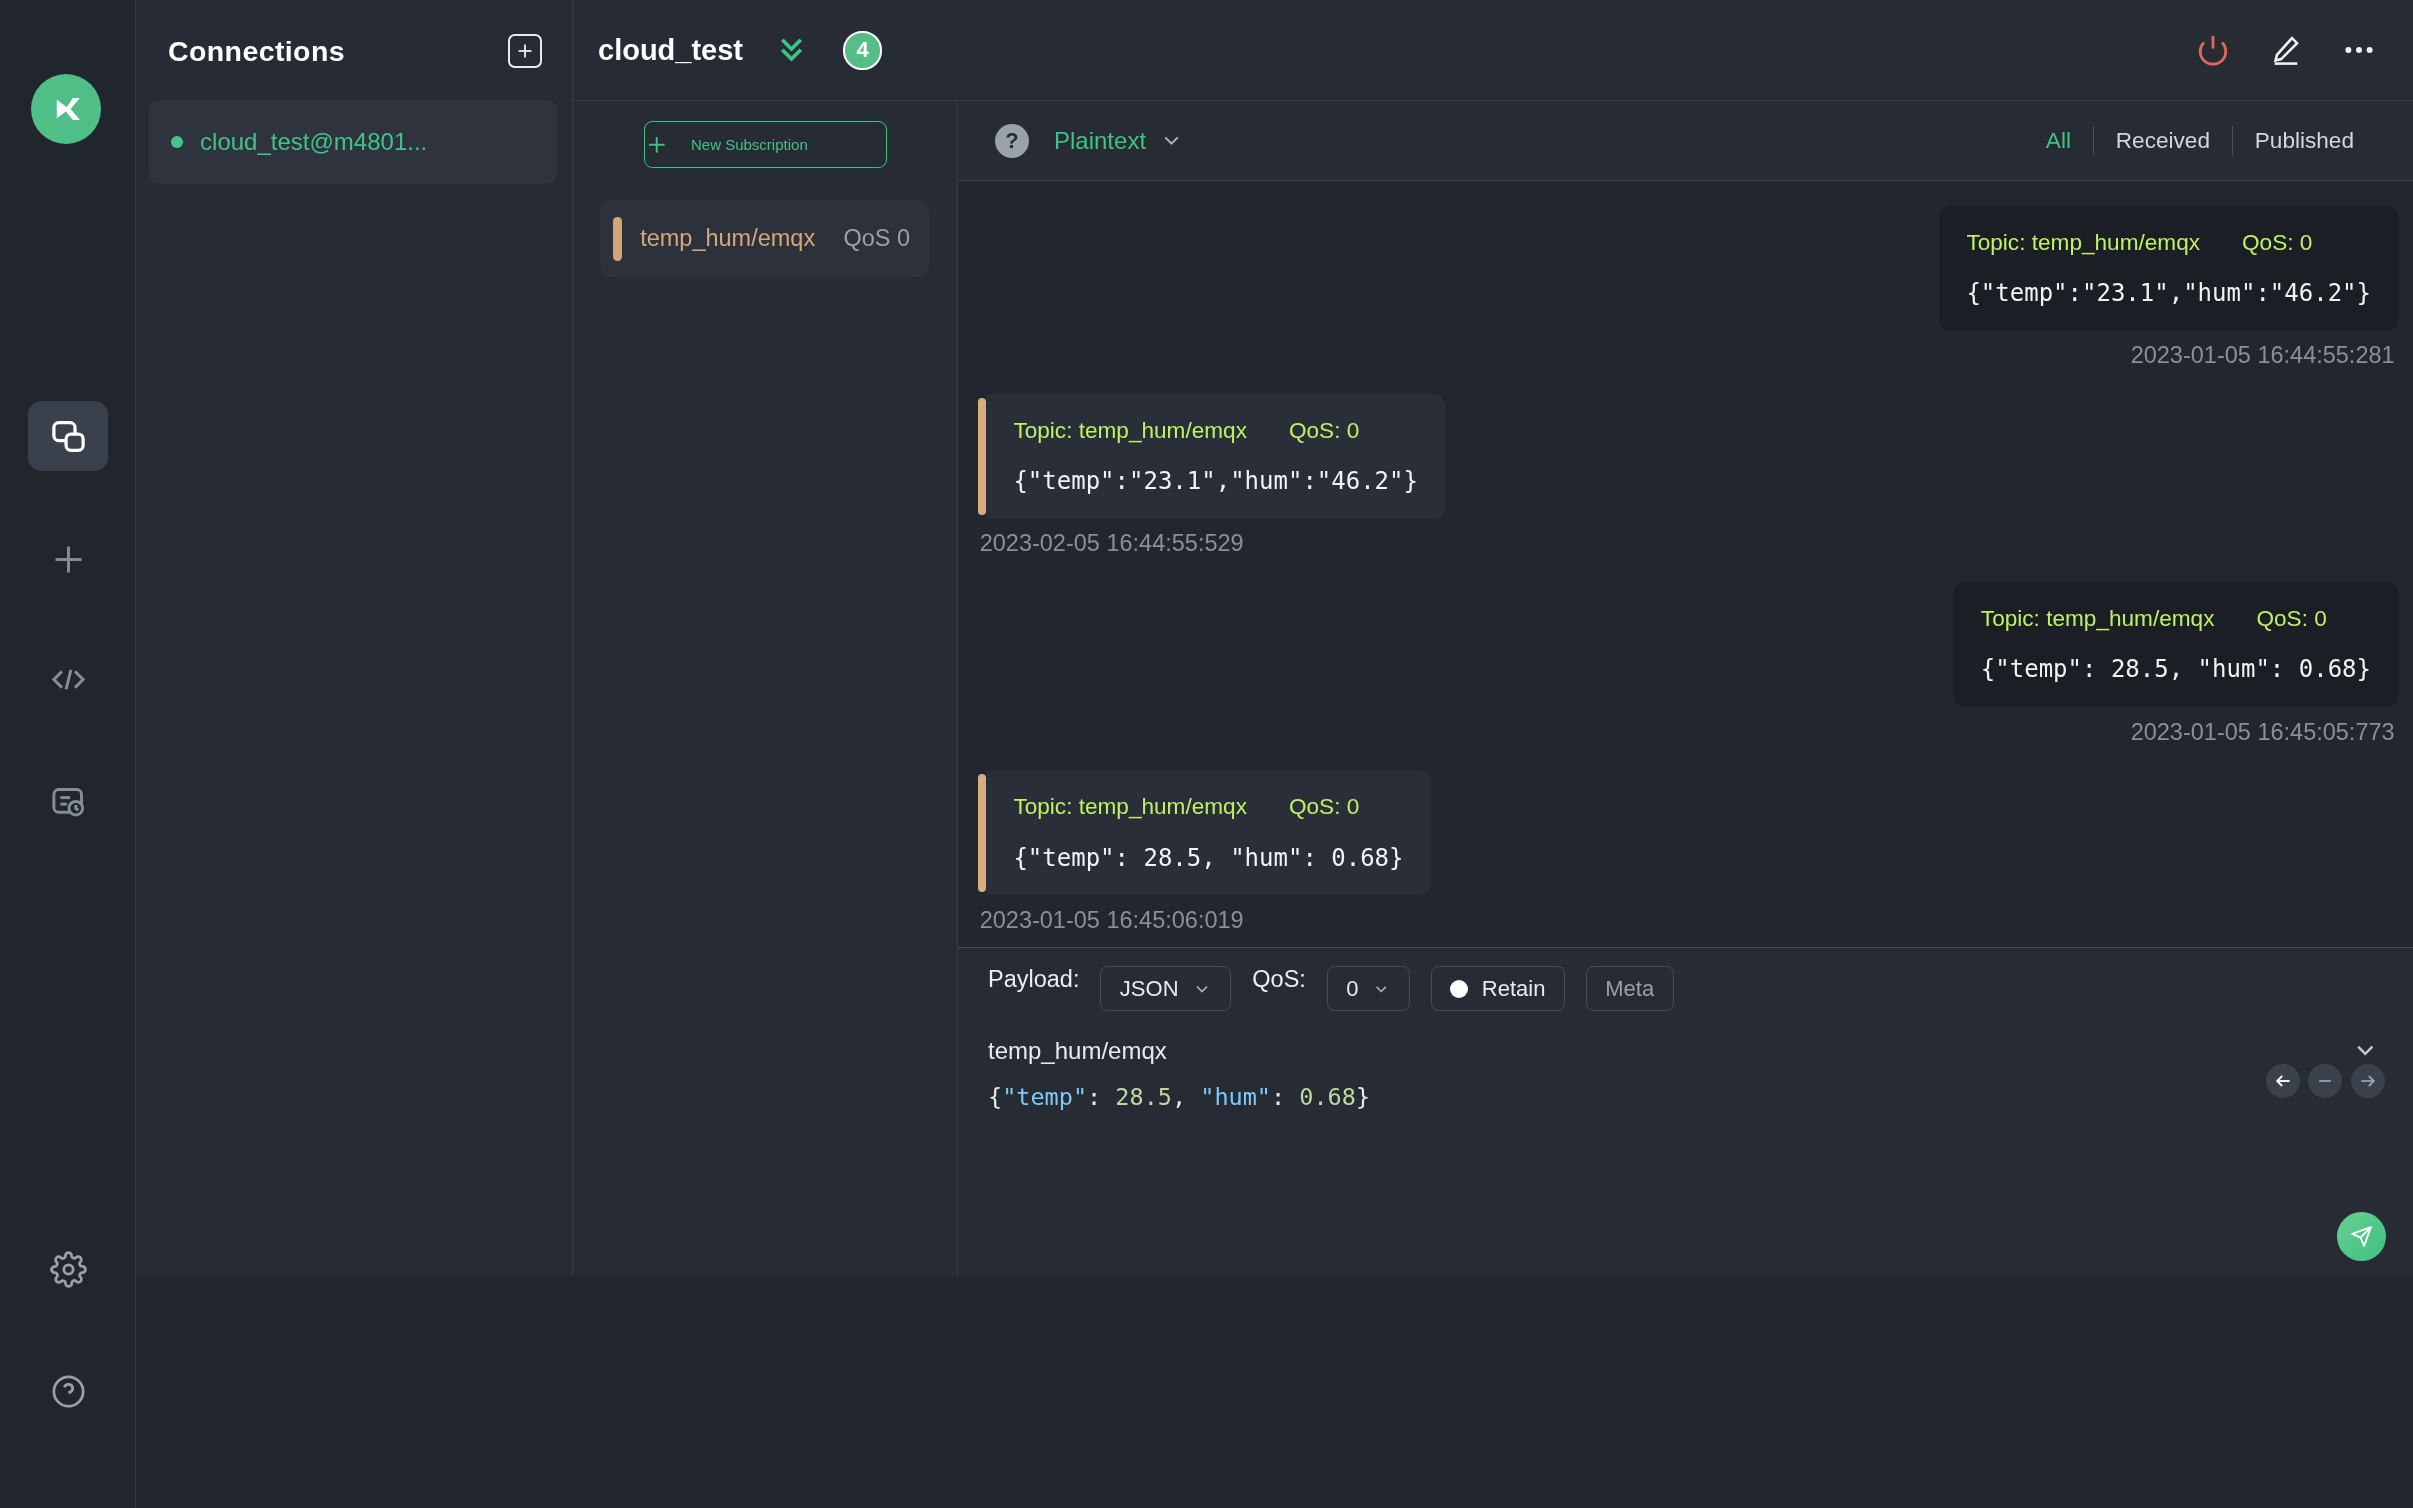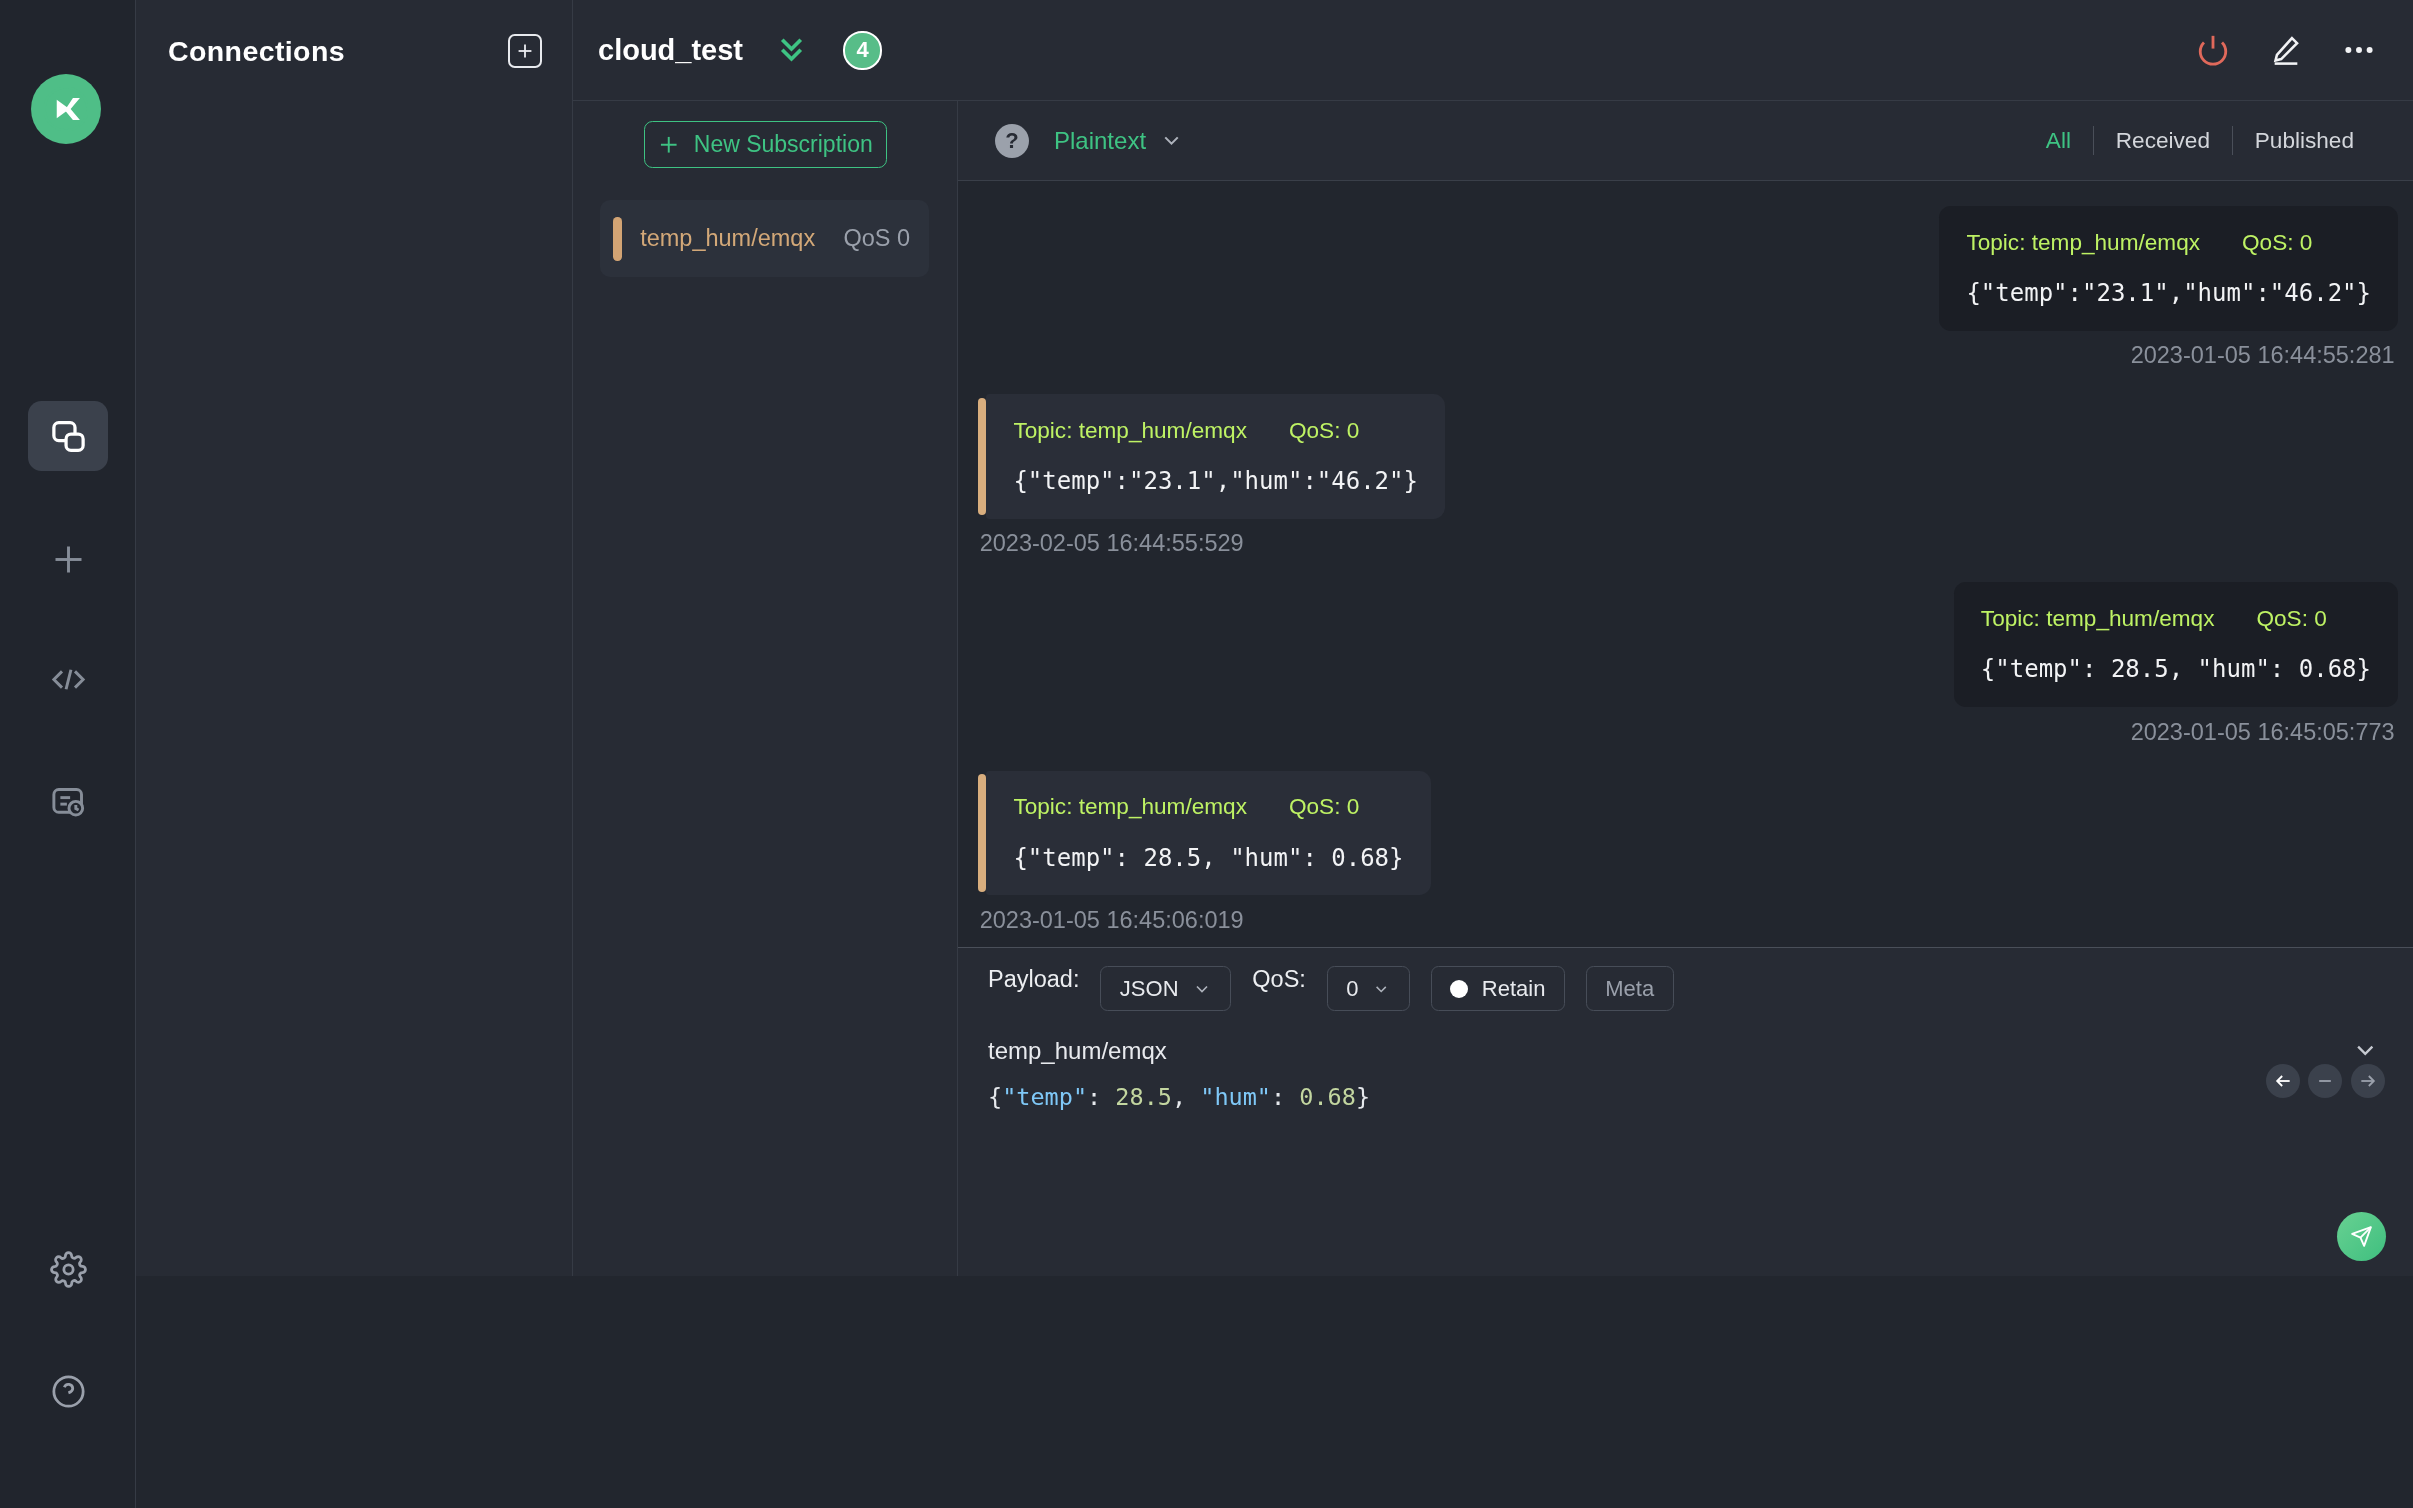--- a/index.html
+++ b/index.html
@@ -42,23 +42,23 @@
            color:#ffffff; font-size:22px; font-weight:bold; display:flex; align-items:center;
            justify-content:center; }
   .header-actions { margin-left:auto; display:flex; align-items:center; gap:39px; }
   .hbtn { background:none; border:none; cursor:pointer; display:flex; align-items:center; justify-content:center; }
   .hbtn.power { color:#e0695b; } .hbtn.edit { color:#f2f3f5; } .hbtn.more { color:#f2f3f5; }
 
   .main-body { flex:1; display:flex; min-height:0; }
 
   
   .subs { width:385px; flex:0 0 385px; background:#272b34; border-right:0.8px solid #363b45; }
-  .new-sub { display:flex; align-items:center; justify-content:center; gap:13px;
+  .new-sub { display:flex; align-items:center; gap:23px;
              margin:20px auto 0 auto; width:243px; height:47px; background:transparent;
-             border:1.7px solid #3ec383; border-radius:8.4px; color:#3ec383; font-size:23px; cursor:pointer; }
+             border:1.7px solid #3ec383; border-radius:8.4px; color:#3ec383; font-size:15px; cursor:pointer; }
   .sub-item { margin:32px 28.5px 0 27px; height:77px; background:#2c313b; border-radius:10px;
               display:flex; align-items:center; padding:0 18.4px 0 13.4px; cursor:pointer; }
   .sub-bar { width:8.4px; height:44px; border-radius:4.2px; background:#d3a474; margin-right:18.4px; flex:0 0 8.4px;}
   .sub-topic { color:#d3a878; font-size:23.5px; }
   .sub-qos { margin-left:auto; color:#9aa0ab; font-size:23.5px; }
 
   
   .msgs { flex:1; display:flex; flex-direction:column; min-width:0; }
   .msgs-header { height:80px; flex:0 0 80px; background:#272b34; border-bottom:0.8px solid #3a3f49;
                  display:flex; align-items:center; padding:0 37px; }
@@ -186,20 +186,24 @@
     <div class="conn-head">
       <div class="conn-title">Connections</div>
       <button class="conn-add">
         <span>
           <svg width="22" height="22" viewBox="0 0 24 24" fill="none" stroke="currentColor" stroke-width="2">
             <line x1="12" y1="5" x2="12" y2="19"></line>
               <line x1="5" y1="12" x2="19" y2="12"></line>
           </svg>
         </span>
       </button>
+    </div>
+    <div class="conn-item">
+      <span class="conn-dot"></span>
+      <span class="conn-label">cloud_test@m4801...</span>
     </div>
   </aside>
 
   <section class="main">
 
     <header class="main-header">
       <span class="main-title">cloud_test</span>
       <span class="chevrons">
         <svg width="37" height="37" viewBox="0 0 24 24" fill="none" stroke="currentColor" stroke-width="2.4">
           <polyline points="6 5 12 11 18 5"></polyline>

